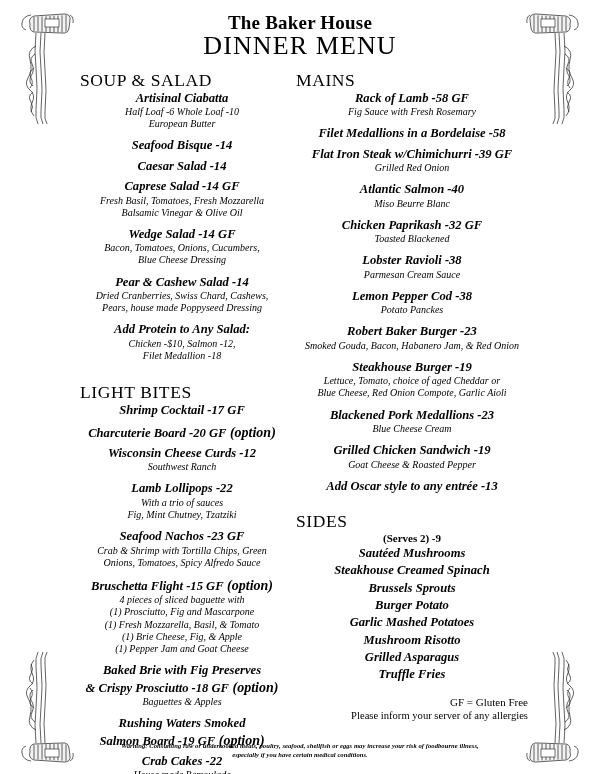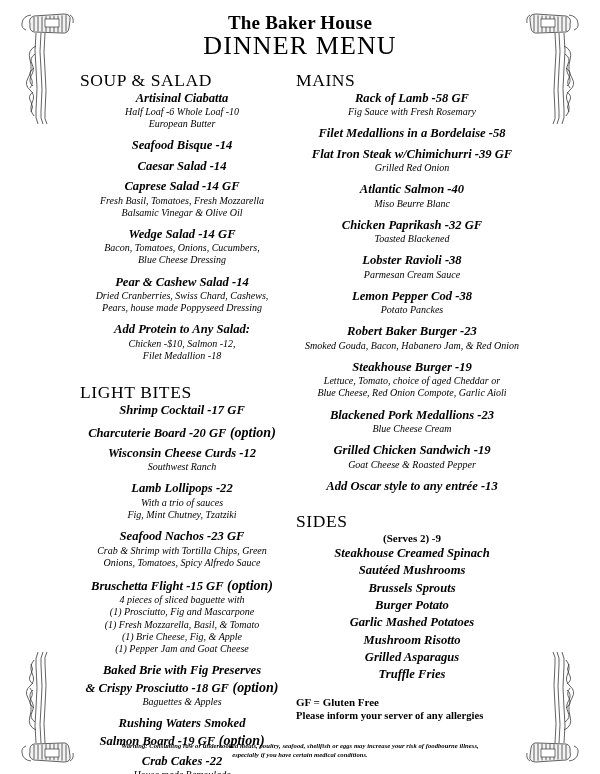--- a/index.html
+++ b/index.html
@@ -99,23 +99,23 @@
 
   .sides-list .item-name { margin-bottom: 0px; }
   .serves {
     font-size: 11px;
     font-weight: bold;
     text-align: center;
     line-height: 1.25;
   }
 
   .note-line {
-    text-align: left;
+    text-align: right;
     font-size: 11px;
-    font-weight: bold;
+    font-weight: normal;
     line-height: 1.3;
   }
   .note-line.small { font-size: 10.6px; }
 
   
   .warning {
     position: absolute;
     left: 0;
     right: 0;
     bottom: 14px;
@@ -358,24 +358,24 @@
           <div class="gap-m"></div>
           <div class="item">
             <div class="item-name">Add Oscar style to any entrée -13</div>
           </div>
           <div class="gap-s"></div>
         </div>
         <div class="section-head sp-top">SIDES</div>
         <div class="serves">(Serves 2) -9</div>
         <div class="sides-list">
           <div class="item">
+            <div class="item-name">Sautéed Mushrooms</div>
+          </div>
+          <div class="item">
             <div class="item-name">Steakhouse Creamed Spinach</div>
-          </div>
-          <div class="item">
-            <div class="item-name">Sautéed Mushrooms</div>
           </div>
           <div class="item">
             <div class="item-name">Brussels Sprouts</div>
           </div>
           <div class="item">
             <div class="item-name">Burger Potato</div>
           </div>
           <div class="item">
             <div class="item-name">Garlic Mashed Potatoes</div>
           </div>

